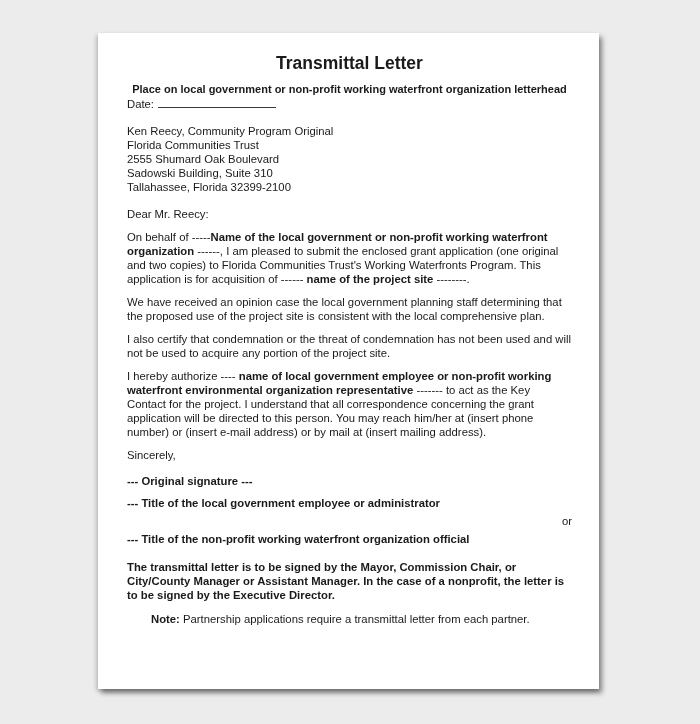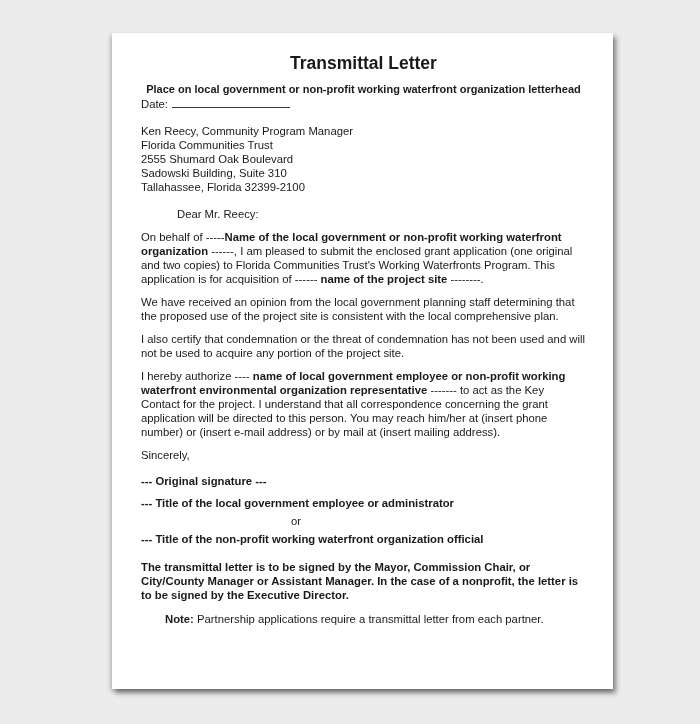--- a/index.html
+++ b/index.html
@@ -13,21 +13,21 @@
   }
   .canvas {
     position: relative;
     width: 700px;
     height: 724px;
     background: #ececec;
     overflow: hidden;
   }
   .page {
     position: absolute;
-    left: 112px;
+    left: 98px;
     top: 33px;
     width: 501px;
     height: 656px;
     background: #ffffff;
     box-sizing: border-box;
     padding: 20px 27px 0 29px;
     font-size: 11.3px;
     line-height: 14px;
     box-shadow: 3px 4px 5px rgba(0,0,0,0.45), -2px 2px 4px rgba(0,0,0,0.18);
     overflow: hidden;
@@ -50,63 +50,64 @@
   .date-underline {
     display: inline-block;
     width: 118px;
     height: 11px;
     border-bottom: 1.5px solid #3a3a3a;
     margin-left: 4px;
     vertical-align: baseline;
   }
   .address-block { margin-top: 13px; }
   .address-line { line-height: 14px; }
-  .salutation { margin-top: 13px; margin-left: 36px; }
+  .salutation { margin-top: 13px; }
   .para { margin: 9px 0 0 0; }
   .para b { font-weight: bold; }
   .closing { margin-top: 9px; }
   .sig-block { margin-top: 12px; }
   .sig-line { font-weight: bold; margin-top: 8px; line-height: 14px; }
   .sig-line.first { margin-top: 0; }
   .or-line {
     font-weight: normal;
     padding-left: 150px;
     margin-top: 4px;
     line-height: 14px;
+    text-align: right;
   }
   .sig-line.after-or { margin-top: 4px; }
   .instructions { margin-top: 14px; font-weight: bold; }
   .note-line { margin-top: 10px; margin-left: 24px; }
 </style>
 </head>
 <body>
 
 <div class="canvas">
   <div class="page">
 
     <h1 class="doc-title">Transmittal Letter</h1>
 
     <div class="letterhead-note">Place on local government or non-profit working waterfront organization letterhead</div>
 
     <div class="date-line">
       <span>Date:</span><span class="date-underline"></span>
     </div>
 
     <div class="address-block">
-      <div class="address-line">Ken Reecy, Community Program Manager</div>
+      <div class="address-line">Ken Reecy, Community Program Original</div>
       <div class="address-line">Florida Communities Trust</div>
       <div class="address-line">2555 Shumard Oak Boulevard</div>
       <div class="address-line">Sadowski Building, Suite 310</div>
       <div class="address-line">Tallahassee, Florida 32399-2100</div>
     </div>
 
     <div class="salutation">Dear Mr. Reecy:</div>
 
     <p class="para"><span>On behalf of -----</span><b>Name of the local government or non-profit working waterfront organization</b><span> ------, I am pleased to submit the enclosed grant application (one original and two copies) to Florida Communities Trust's Working Waterfronts Program.  This application is for acquisition of ------ </span><b>name of the project site</b><span> --------.</span></p>
-    <p class="para"><span>We have received an opinion from the local government planning staff determining that the proposed use of the project site is consistent with the local comprehensive plan.</span></p>
+    <p class="para"><span>We have received an opinion case the local government planning staff determining that the proposed use of the project site is consistent with the local comprehensive plan.</span></p>
     <p class="para"><span>I also certify that condemnation or the threat of condemnation has not been used and will not be used to acquire any portion of the project site.</span></p>
     <p class="para"><span>I hereby authorize ---- </span><b>name of local government employee or non-profit working waterfront environmental organization representative</b><span> ------- to act as the Key Contact for the project.  I understand that all correspondence concerning the grant application will be directed to this person.  You may reach him/her at (insert phone number) or (insert e-mail address) or by mail at (insert mailing address).</span></p>
 
     <div class="closing">Sincerely,</div>
 
     <div class="sig-block">
       <div class="sig-line first">--- Original signature ---</div>
       <div class="sig-line">--- Title of the local government employee or administrator</div>
       <div class="or-line">or</div>
       <div class="sig-line after-or">--- Title of the non-profit working waterfront organization official</div>

